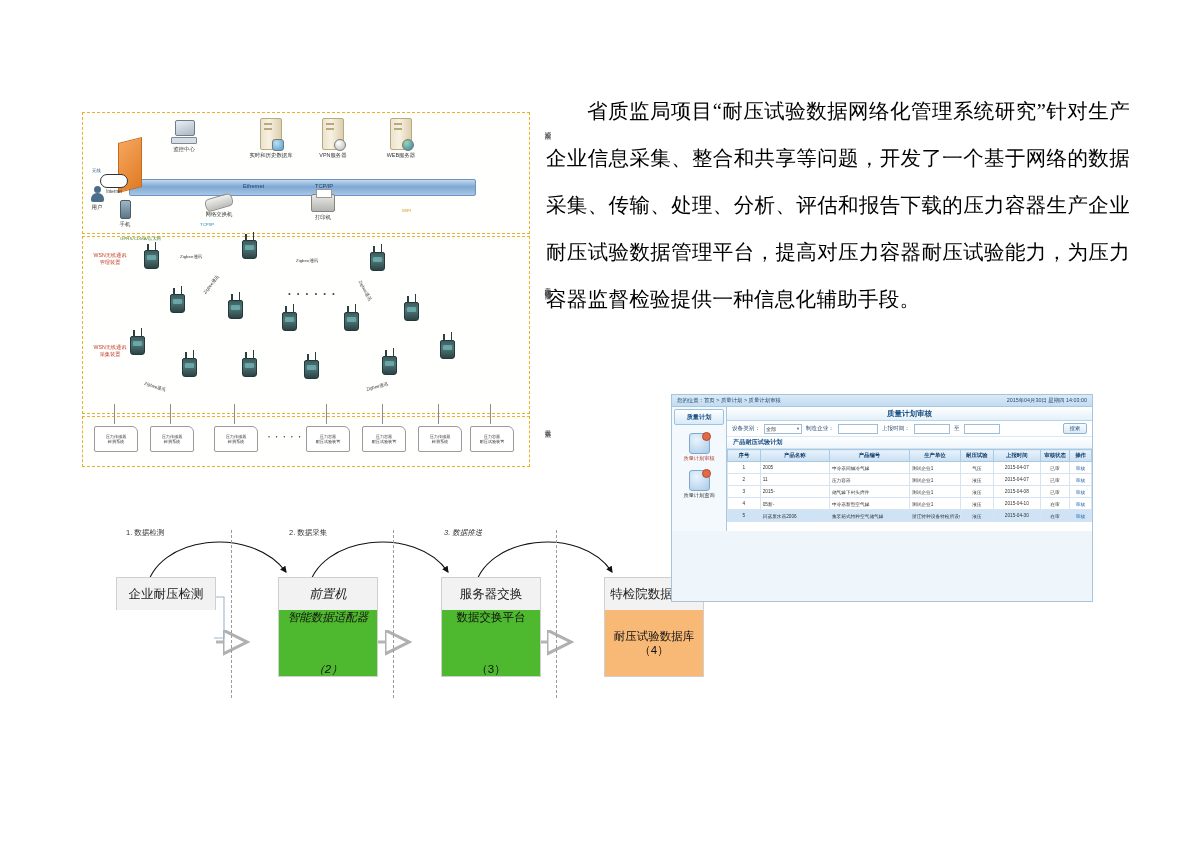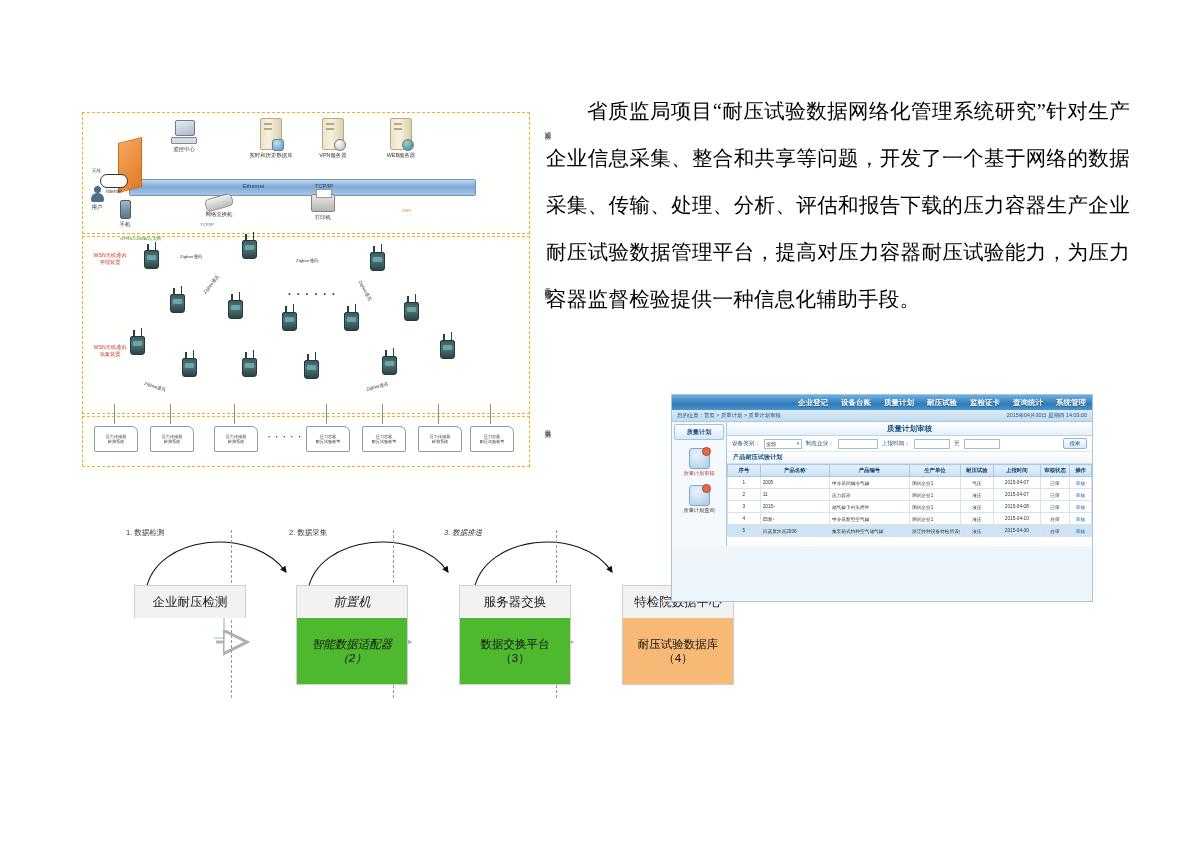--- a/index.html
+++ b/index.html
@@ -225,43 +225,42 @@
   
   #flowchart {
     position: absolute;
     left: 86px;
     top: 500px;
     width: 600px;
     height: 200px;
   }
   .flow-col {
     position: absolute;
-    top: 85px;
-    width: 112px;
-    margin-left: 18px;
+    top: 77px;
+    width: 100px;
   }
   .flow-head {
     height: 32px;
     background: #f2f2f2;
     border: 1px solid #cfcfcf;
     border-bottom: none;
     display: flex; align-items: center; justify-content: center;
     font-size: 12.5px; color: #222;
     font-family: "Liberation Sans", sans-serif;
   }
   .flow-body {
     height: 66px;
     border: 1px solid #cfcfcf;
     border-top: none;
     display: flex; flex-direction: column; align-items: center; justify-content: center;
     font-size: 11.5px; color: #111; line-height: 1.25; text-align: center;
     font-family: "Liberation Sans", sans-serif;
   }
   .body-orange { background: #f8b977; }
-  .body-green  { background: #4eb82e; }
+  .body-green  { background: #4eb82e; justify-content: space-between; }
   .lane-sep {
     position: absolute; top: 30px; height: 168px;
     border-left: 1px dashed #9a9a9a;
   }
   .flow-arrow-label {
     position: absolute; font-size: 7.5px; color: #333;
     font-family: "Liberation Sans", sans-serif; white-space: nowrap;
   }
 
   
@@ -614,29 +613,20 @@
     <div class="flow-body body-orange">
       <span>耐压试验数据库</span>
       <span>（4）</span>
     </div>
   </div>
 </div>
 
 <div id="webapp">
 
 
-  <div id="wa-nav">
-    <span class="nav-item">企业登记</span>
-    <span class="nav-item">设备台账</span>
-    <span class="nav-item">质量计划</span>
-    <span class="nav-item">耐压试验</span>
-    <span class="nav-item">监检证卡</span>
-    <span class="nav-item">查询统计</span>
-    <span class="nav-item">系统管理</span>
-  </div>
 
   <div id="wa-statusbar">
     <span>您的位置：首页 &gt; 质量计划 &gt; 质量计划审核</span>
     <span>2015年04月30日  星期四  14:03:00</span>
   </div>
 
   <div id="wa-main">
     <div id="wa-side">
       <div class="side-head">质量计划</div>
       <div class="side-item">

